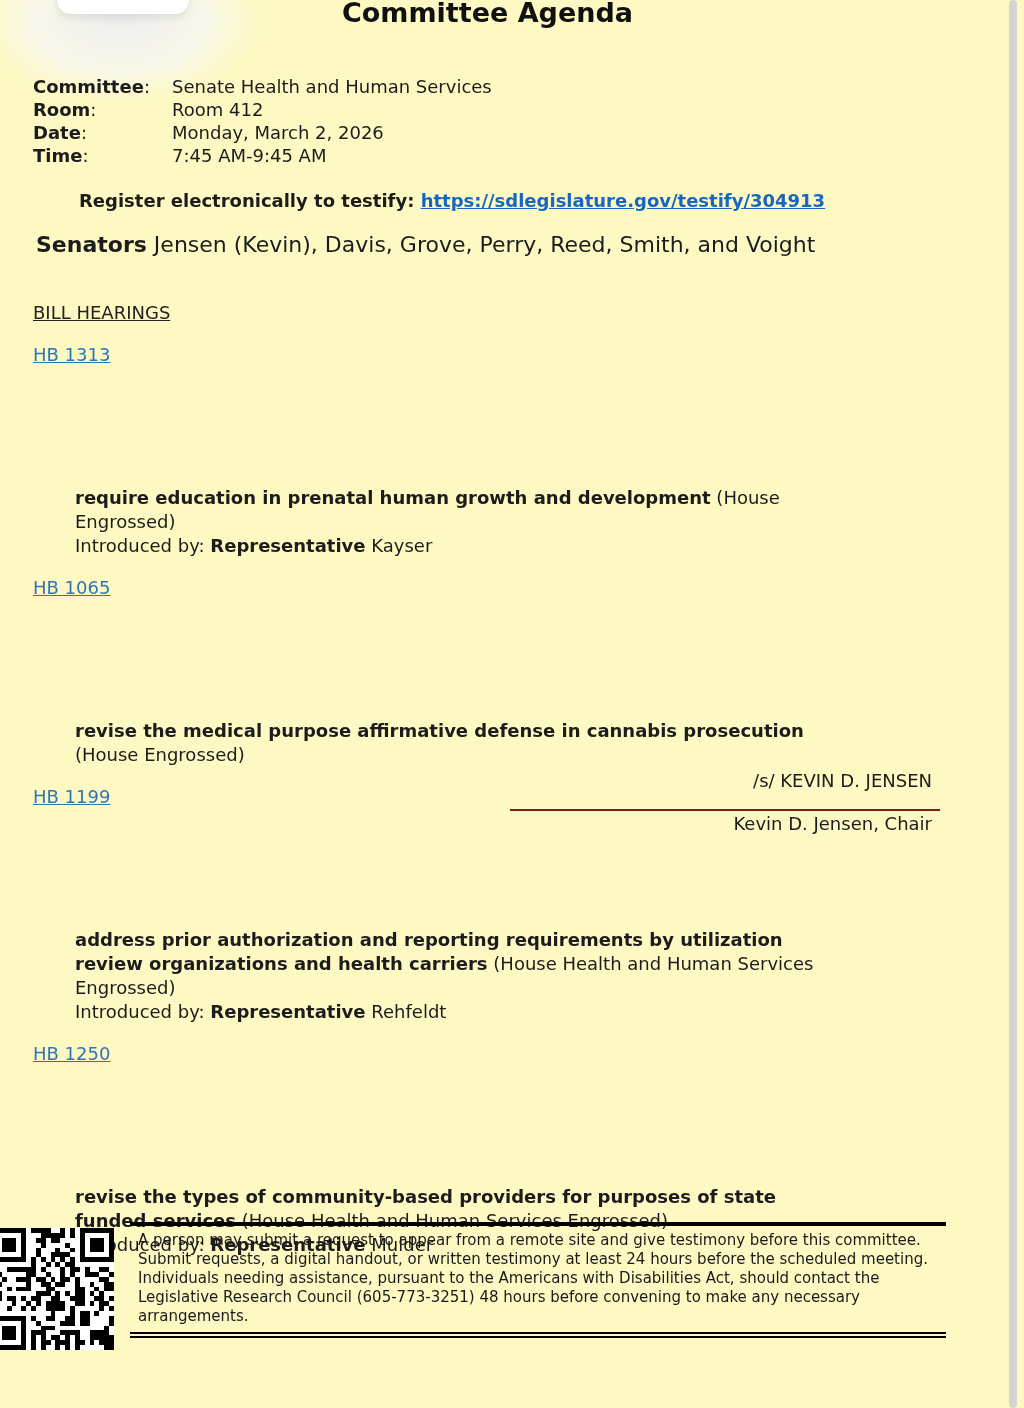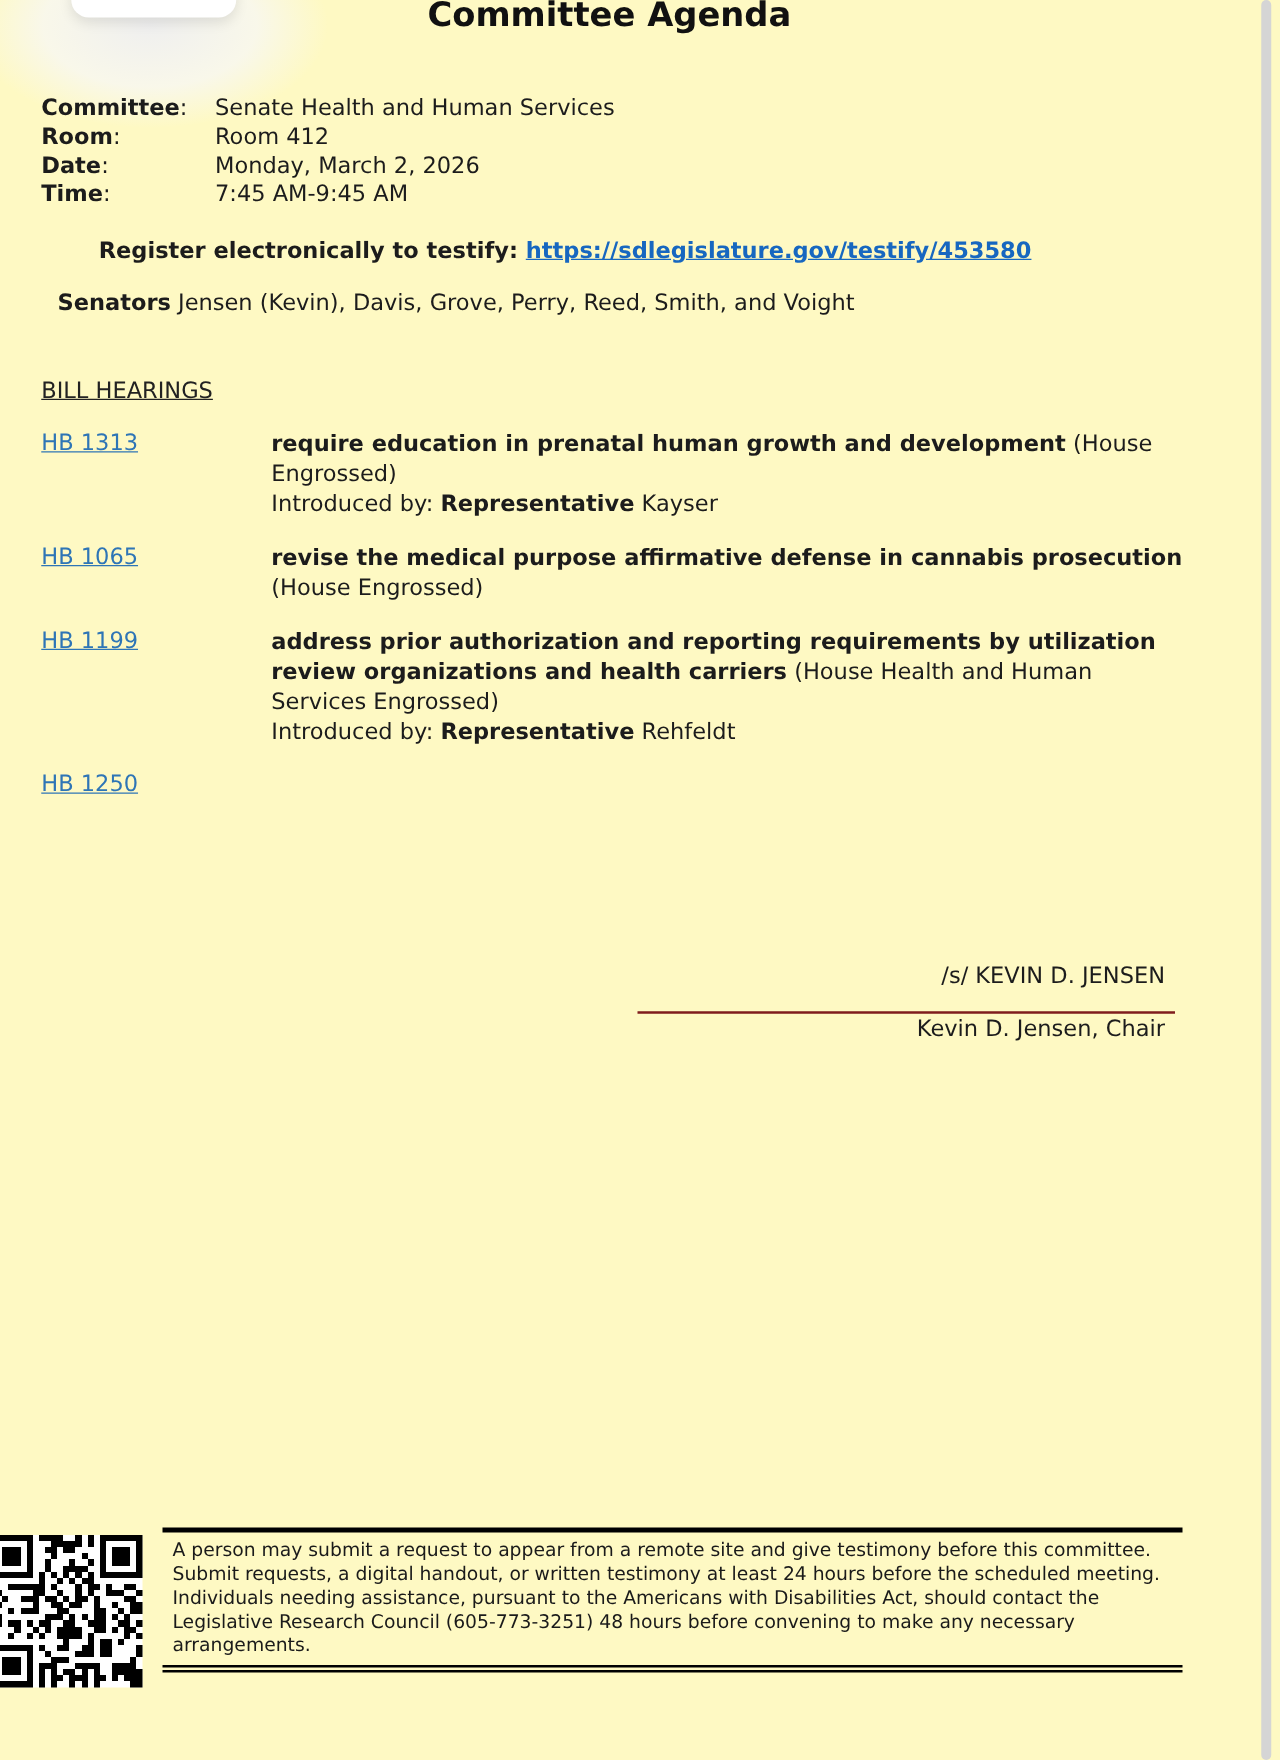--- a/index.html
+++ b/index.html
@@ -61,39 +61,39 @@
   }
   .register-link {
     color: #1767c0;
     text-decoration: underline;
     font-weight: bold;
     cursor: pointer;
   }
 
   .senators-line {
     position: absolute;
-    left: 46px; top: 232px;
-    font-size: 18px;
+    left: 36px; top: 232px;
+    font-size: 22px;
   }
   .senators-line .b { font-weight: bold; }
 
   .hearings-heading {
     position: absolute;
     left: 33px; top: 302px;
     font-size: 18px;
     text-decoration: underline;
     color: #222;
   }
 
   .bills {
     position: absolute;
     left: 33px; top: 344px;
     width: 920px;
   }
-  .bill { display: flex; margin-bottom: 19px; }
+  .bill { display: flex; margin-bottom: 19px; flex-direction: column; }
   .bill-number-col { width: 142px; flex: 0 0 142px; }
   .bill-link {
     font-size: 18px;
     color: #2e75b6;
     text-decoration: underline;
     cursor: pointer;
     white-space: nowrap;
   }
   .bill-desc { width: 772px; font-size: 18px; line-height: 24px; margin-left: 42px; }
   .bill-title { font-weight: bold; }
@@ -170,21 +170,21 @@
       <span class="info-value">Monday, March 2, 2026</span>
     </div>
     <div class="info-row">
       <span class="info-label"><span>Time</span><span class="colon">:</span></span>
       <span class="info-value">7:45 AM-9:45 AM</span>
     </div>
   </div>
 
   <div class="register-line">
     <span>Register electronically to testify:</span>
-    <a class="register-link">https://sdlegislature.gov/testify/453580</a>
+    <a class="register-link">https://sdlegislature.gov/testify/304913</a>
   </div>
 
   <div class="senators-line">
     <span class="b">Senators</span>
     <span>Jensen (Kevin), Davis, Grove, Perry, Reed, Smith, and Voight</span>
   </div>
 
   <div class="hearings-heading">BILL HEARINGS</div>
 
   <div class="bills">
@@ -225,20 +225,29 @@
           <span>Introduced by:</span>
           <span class="b">Representative</span>
           <span>Rehfeldt</span>
         </div>
       </div>
     </div>
 
     <div class="bill">
       <div class="bill-number-col">
         <a class="bill-link">HB 1250</a>
+      </div>
+      <div class="bill-desc">
+        <span class="bill-title">revise the types of community-based providers for purposes of state funded services</span>
+        <span class="bill-status">(House Health and Human Services Engrossed)</span>
+        <div class="bill-intro">
+          <span>Introduced by:</span>
+          <span class="b">Representative</span>
+          <span>Mulder</span>
+        </div>
       </div>
     </div>
 
   </div>
 
   <div class="signature-block">
     <div class="signature-signed">/s/ KEVIN D. JENSEN</div>
     <div class="signature-chair">Kevin D. Jensen, Chair</div>
   </div>
 

